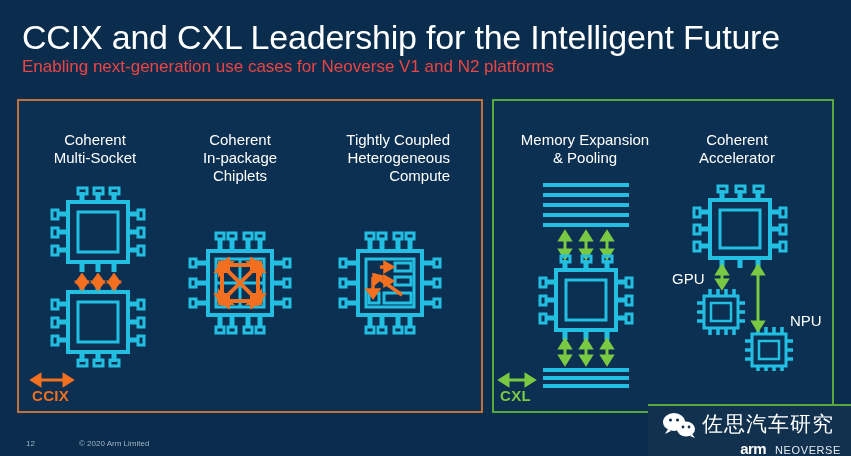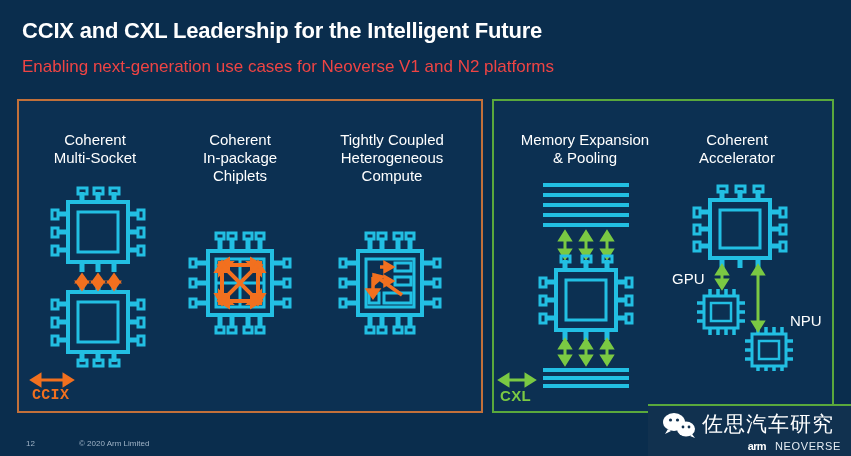--- a/index.html
+++ b/index.html
@@ -11,21 +11,21 @@
   }
   #slide {
     position: relative;
     width: 851px; height: 456px;
     background: #0a2d4d;
   }
 
   
   #title {
     position: absolute; left: 22px; top: 18px;
-    font-size: 22px; font-weight: 700; color: #ffffff;
+    font-size: 34px; font-weight: 400; color: #ffffff;
     letter-spacing: -0.2px; white-space: nowrap;
   }
   #subtitle {
     position: absolute; left: 22px; top: 57px;
     font-size: 17px; font-weight: 400; color: #ef4444;
     white-space: nowrap;
   }
 
   
   .panel {
@@ -48,21 +48,21 @@
   
   .proto {
     position: absolute;
     font-size: 15px; font-weight: 700;
     letter-spacing: 0.3px;
   }
   .proto-arrow {
     position: absolute;
     height: 12px;
   }
-  #ccix-label { left: 32px; top: 387px; color: #f2701f; font-family: Liberation Mono, monospace; }
+  #ccix-label { left: 32px; top: 387px; color: #f2701f; }
   #ccix-arrow { left: 32px; top: 374px; width: 40px; }
   #cxl-label  { left: 500px; top: 387px; color: #7ac943; }
   #cxl-arrow  { left: 500px; top: 374px; width: 34px; }
 
   
   .diagram { position: absolute; }
 
   
   #page-num {
     position: absolute; left: 26px; top: 439px;
@@ -96,21 +96,21 @@
     font-family: "DejaVu Sans", sans-serif;
     letter-spacing: 1px;
     text-align: center;
   }
   #arm-logo {
     position: absolute; right: 10px; top: 36px;
     font-size: 11px; color: #ffffff;
     white-space: nowrap;
   }
   #arm-logo .arm-word {
-    font-weight: 700; letter-spacing: -0.6px; font-size: 11px;
+    font-weight: 700; letter-spacing: -0.6px; font-size: 15px;
   }
   #arm-logo .neo-word {
     font-weight: 400; letter-spacing: 0.6px; font-size: 11px; color: #e6edf3; margin-left: 9px;
   }
   #wm-top-rule {
     position: absolute; left: 0; top: 0; width: 203px; height: 2px;
     background: #5aa83c;
   }
 
   svg { display: block; overflow: visible; }
@@ -127,21 +127,21 @@
 
   <div class="col-head" style="left:30px; top:131px; width:130px;">
     <div>Coherent</div>
     <div>Multi-Socket</div>
   </div>
   <div class="col-head" style="left:175px; top:131px; width:130px;">
     <div>Coherent</div>
     <div>In-package</div>
     <div>Chiplets</div>
   </div>
-  <div class="col-head" style="left:322px; top:131px; width:140px;">
+  <div class="col-head" style="left:310px; top:131px; width:140px;text-align:right;">
     <div>Tightly Coupled</div>
     <div>Heterogeneous</div>
     <div>Compute</div>
   </div>
 
   <div class="diagram" style="left:40px; top:188px; width:115px; height:178px;">
     <svg width="115" height="178" viewBox="0 0 115 178">
       <g stroke="#22bfe3" stroke-width="4" fill="none">
 
         <rect x="28" y="14" width="60" height="60"></rect>

